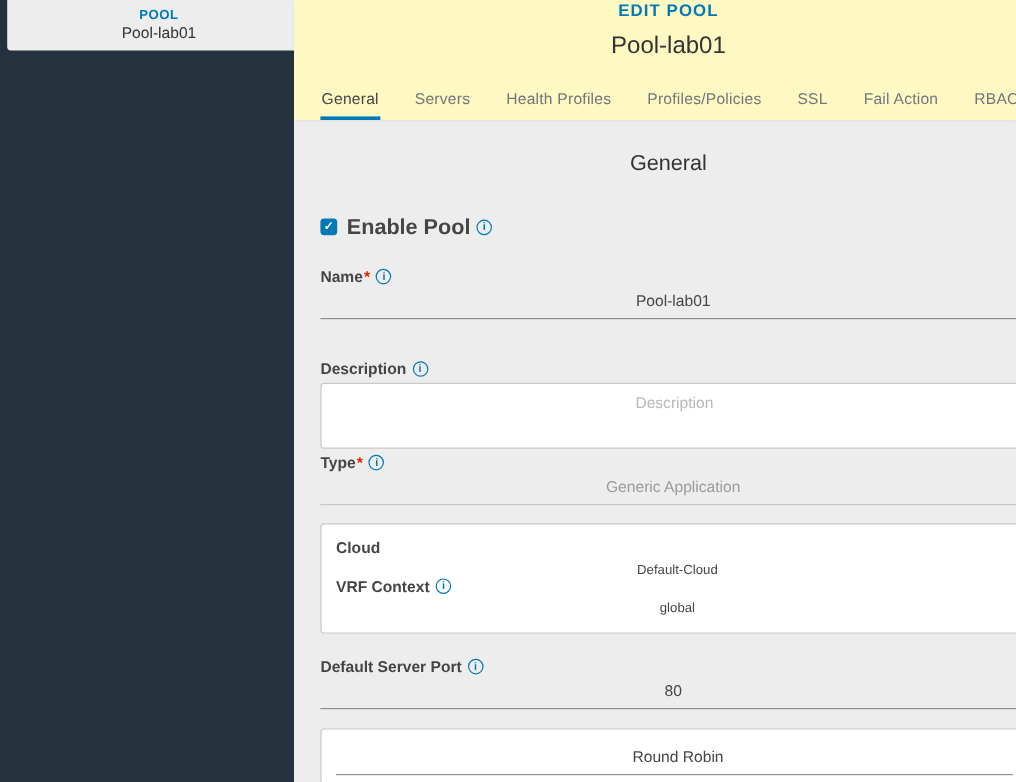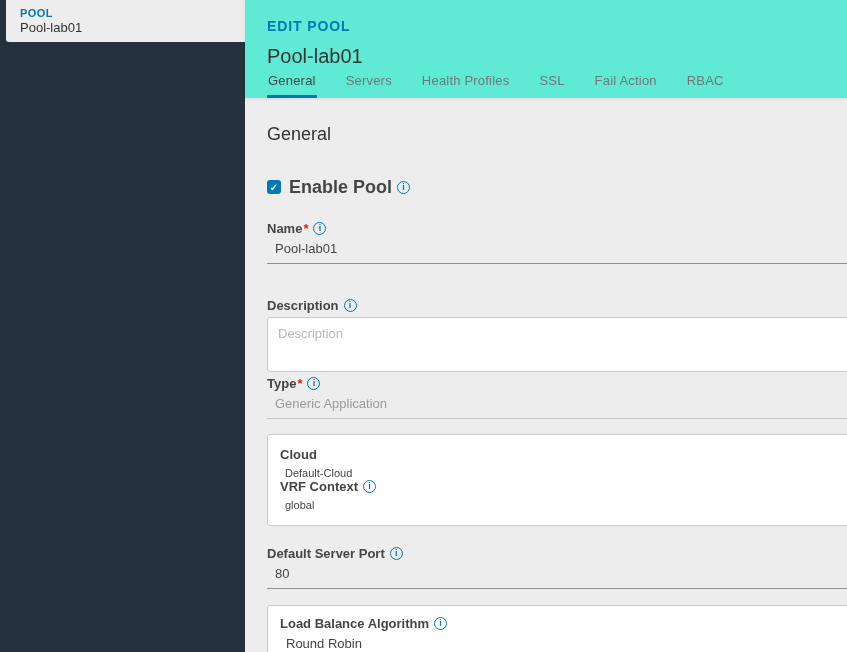--- a/index.html
+++ b/index.html
@@ -1,15 +1,15 @@
 <!DOCTYPE html>
 <html><head>
 <meta charset="utf-8">
 <style>
-  * { margin: 0; padding: 0; box-sizing: border-box; }
+  * { margin: 0; padding: 0; box-sizing: border-box; text-align: center; }
   html, body { width: 847px; height: 652px; overflow: hidden; }
   body {
     font-family: "Liberation Sans", sans-serif;
     background: #ffffff;
     color: #454545;
     position: relative;
   }
   .app { display: flex; width: 847px; height: 652px; }
 
   
@@ -25,22 +25,22 @@
     color: #0079b8; font-size: 11px; font-weight: bold; letter-spacing: .4px;
   }
   .pool-card .pool-name {
     color: #333; font-size: 13px; margin-top: 1px;
   }
 
   
   .main { flex: 1 1 auto; display: flex; flex-direction: column; height: 652px; }
 
   .header {
-    background: #5eead4; height: 100px; position: relative;
-    padding: 18px 0 0 22px; box-shadow: 0 1px 3px rgba(0,0,0,.08); z-index: 2;
+    background: #fef9c3; height: 100px; position: relative;
+    padding: 0 0 0 22px; box-shadow: 0 1px 3px rgba(0,0,0,.08); z-index: 2;
   }
   .kicker {
     color: #0079b8; font-size: 14px; font-weight: bold; letter-spacing: .9px;
   }
   .page-title {
     color: #333; font-size: 20px; font-weight: normal; margin-top: 11px;
   }
   .tabs {
     position: absolute; left: 22px; bottom: 0; display: flex; gap: 28px;
   }
@@ -131,20 +131,21 @@
 
   <div class="main">
 
     <div class="header">
       <div class="kicker">EDIT POOL</div>
       <div class="page-title">Pool-lab01</div>
       <div class="tabs">
         <div class="tab active">General</div>
         <div class="tab">Servers</div>
         <div class="tab">Health Profiles</div>
+        <div class="tab">Profiles/Policies</div>
         <div class="tab">SSL</div>
         <div class="tab">Fail Action</div>
         <div class="tab">RBAC</div>
       </div>
     </div>
 
     <div class="content">
 
       <div class="section-title">General</div>
 
@@ -195,22 +196,18 @@
 
       <div class="field-port">
         <div class="field-label">
           <span>Default Server Port</span>
           <span class="info-icon"></span>
         </div>
         <input class="underline-input" type="text" value="80" style="">
       </div>
 
       <div class="card card-lb">
-        <div class="field-label">
-          <span>Load Balance Algorithm</span>
-          <span class="info-icon"></span>
-        </div>
         <div class="select-value">Round Robin</div>
       </div>
 
     </div>
   </div>
 </div>
 
 </body></html>

